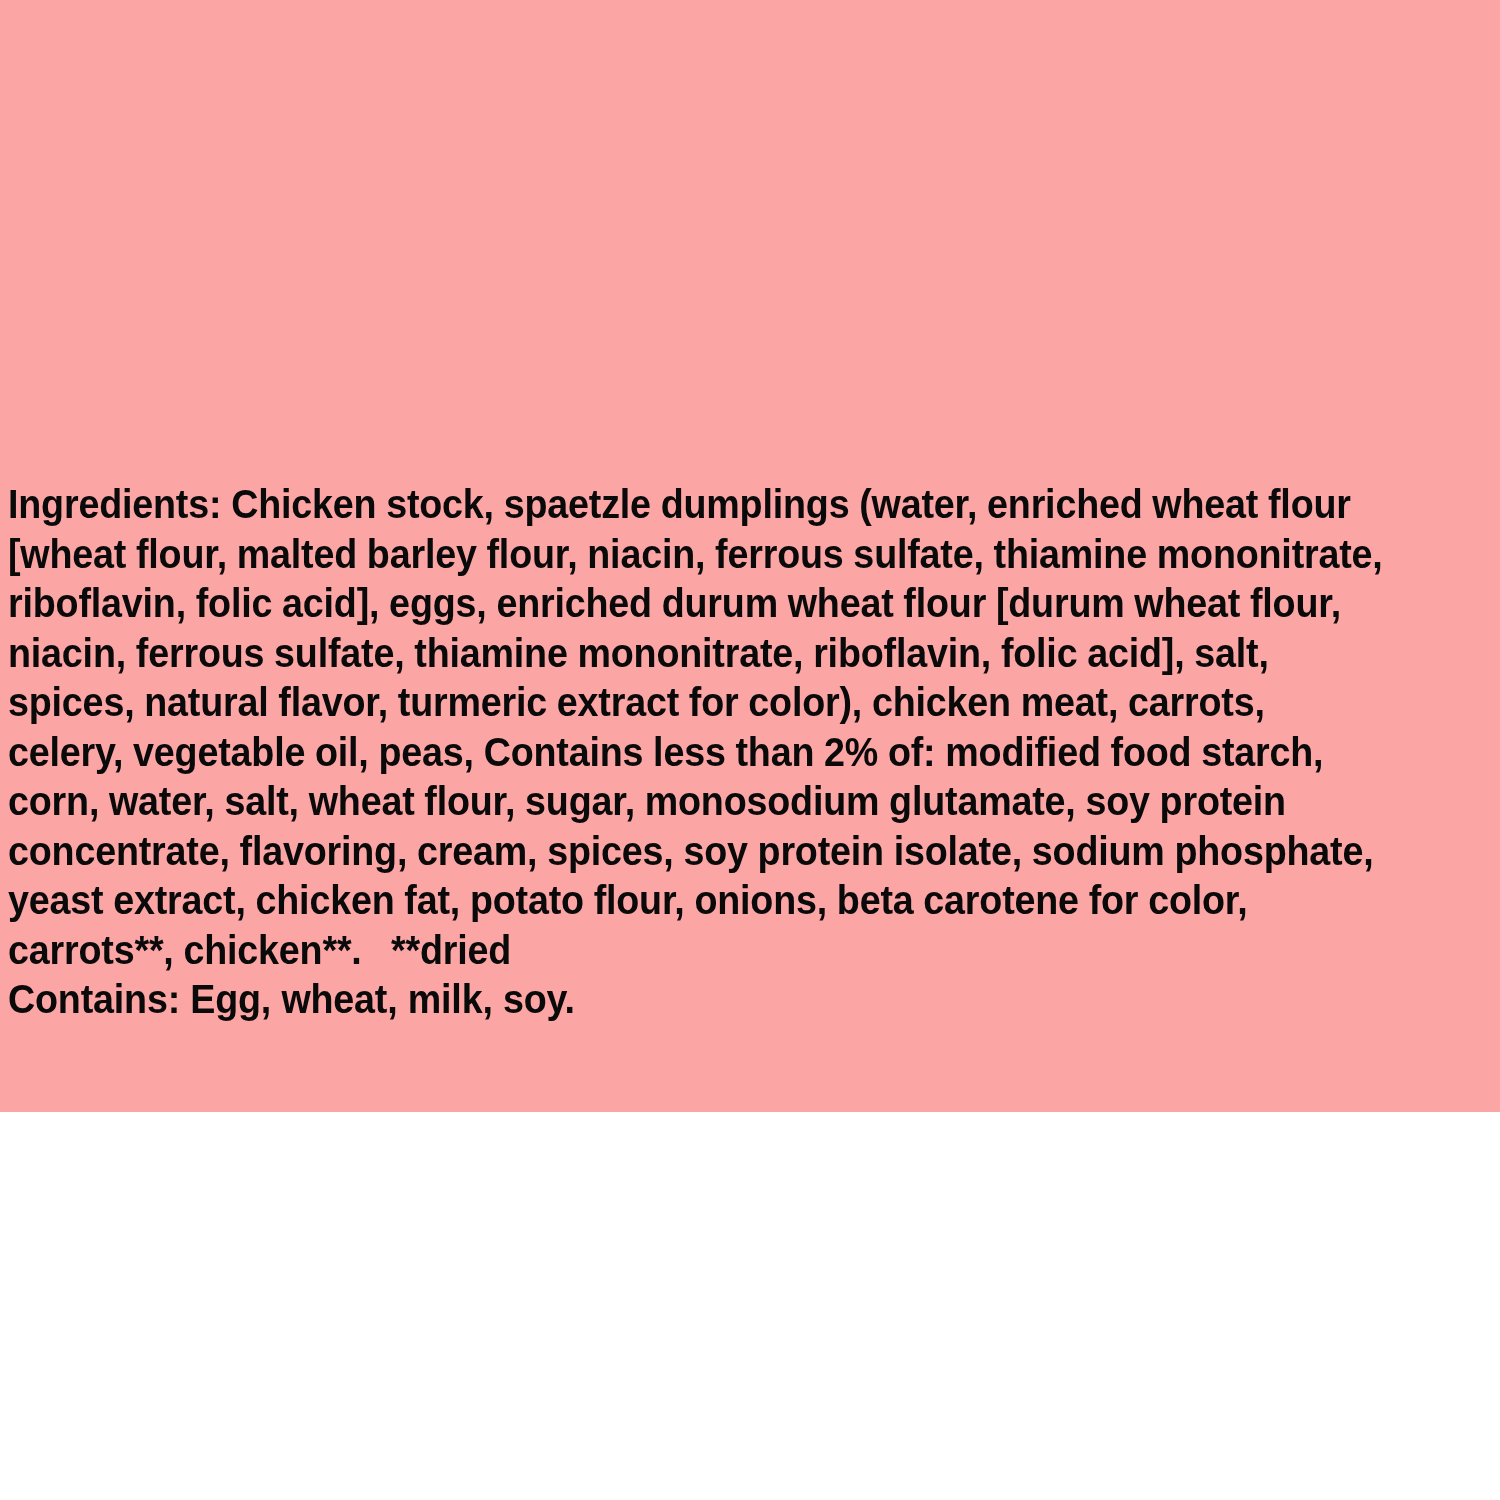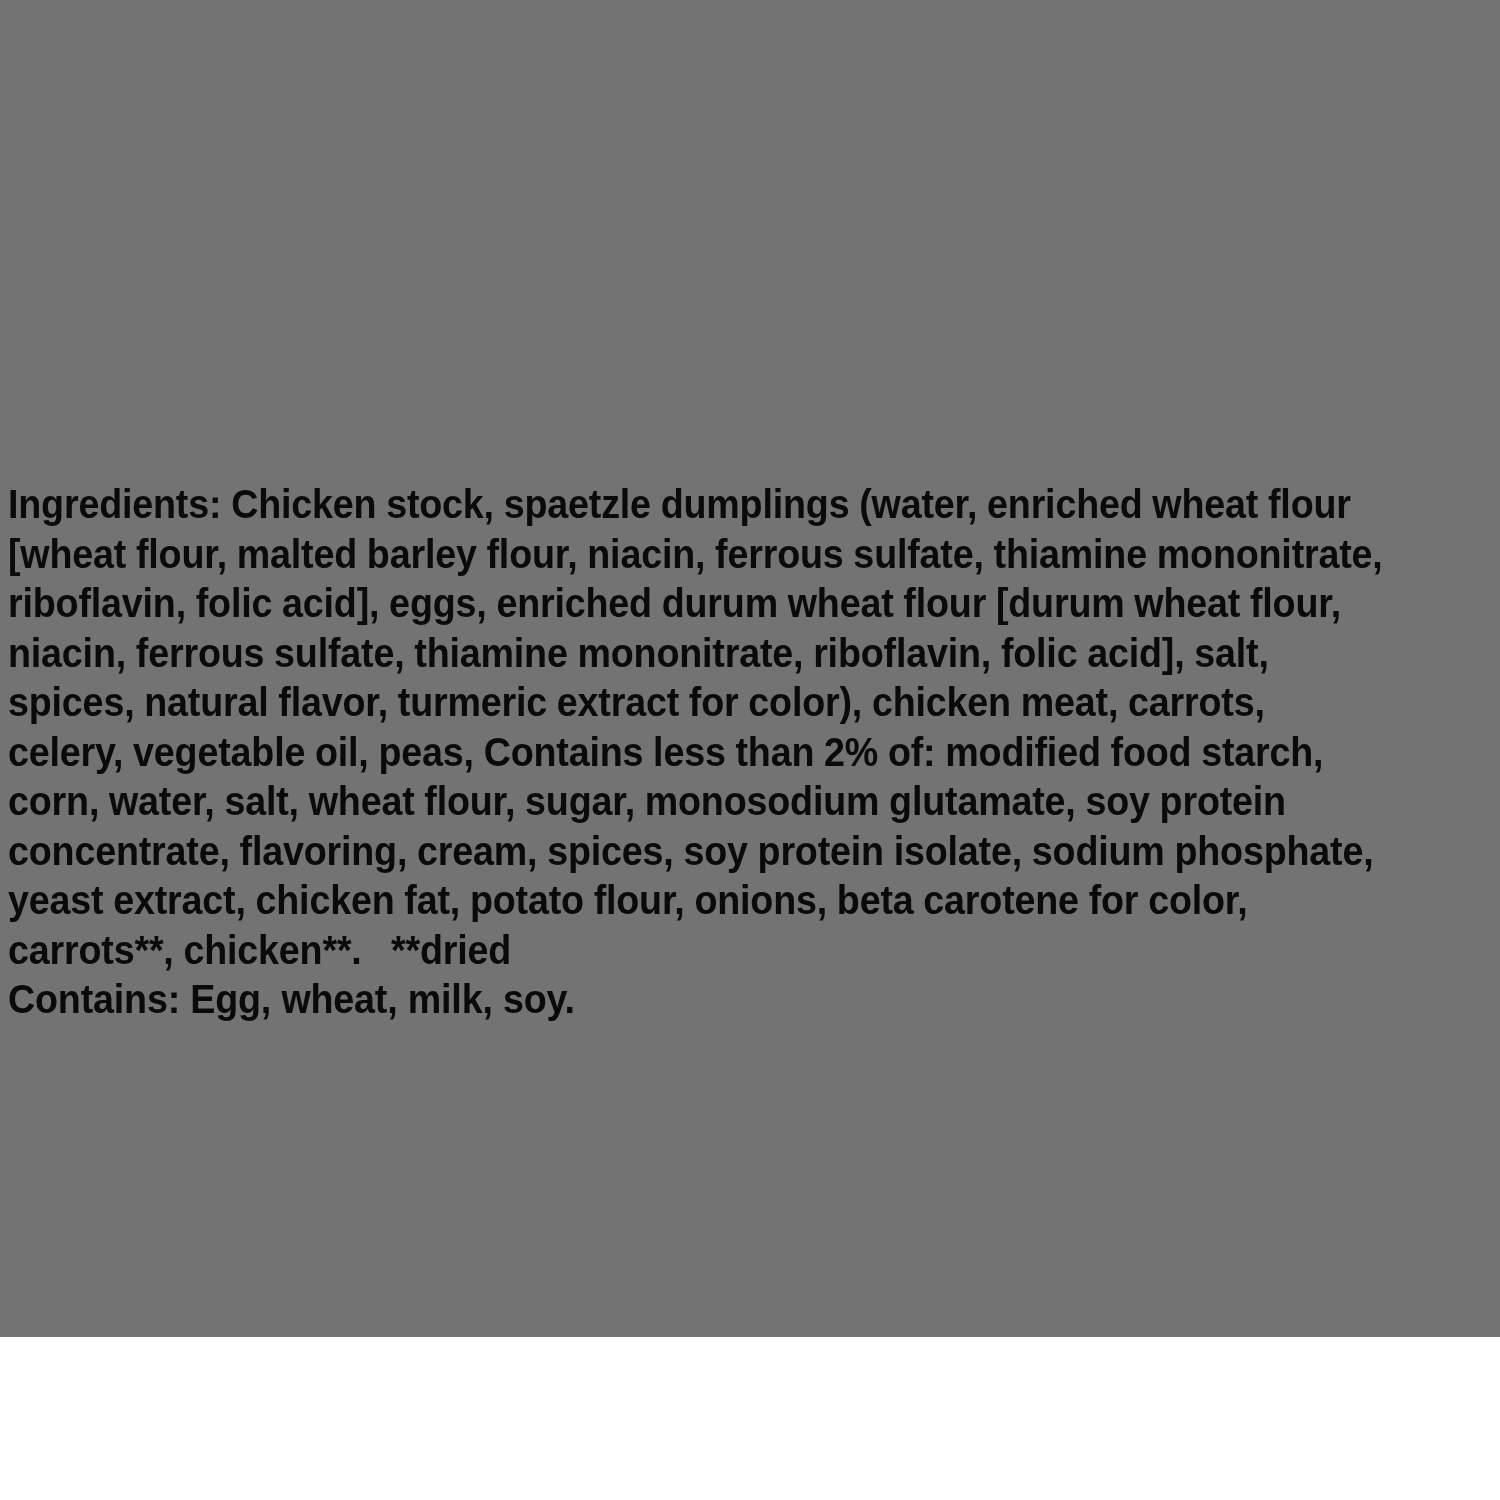--- a/index.html
+++ b/index.html
@@ -12,22 +12,22 @@
     height: 1500px;
     overflow: hidden;
     font-family: "Liberation Sans", sans-serif;
     color: #000000;
   }
   .label-panel {
     position: absolute;
     left: 0;
     top: 0;
     width: 1500px;
-    height: 1337px;
-    background: #737373;
+    height: 1112px;
+    background: #fca5a5;
   }
   .ingredients-block {
     position: absolute;
     left: 8px;
     top: 480px;
     width: 1484px;
   }
   .ingredients-text {
     font-family: "Liberation Sans Narrow", "Liberation Sans", sans-serif;
     font-size: 40.5px;

